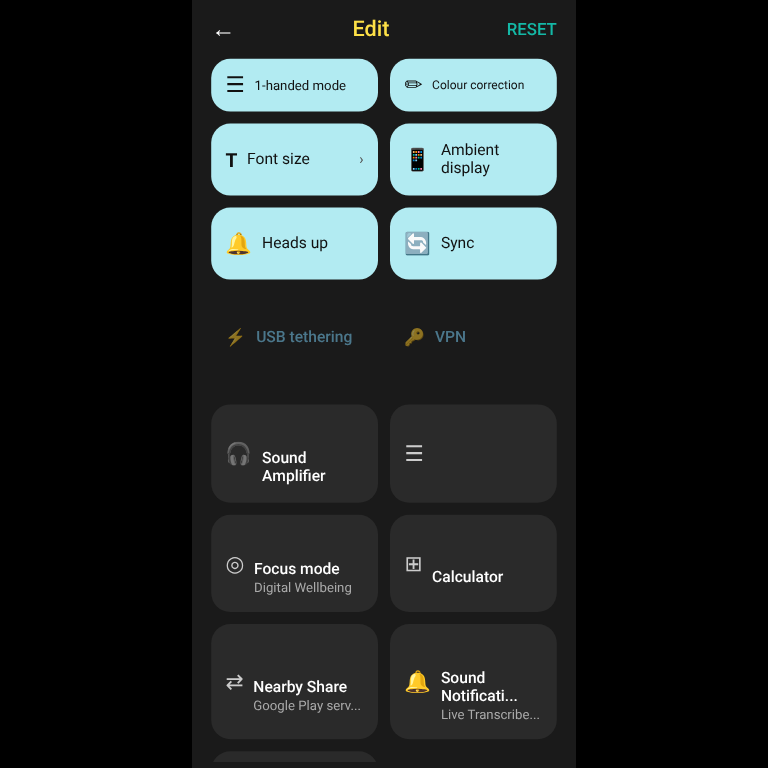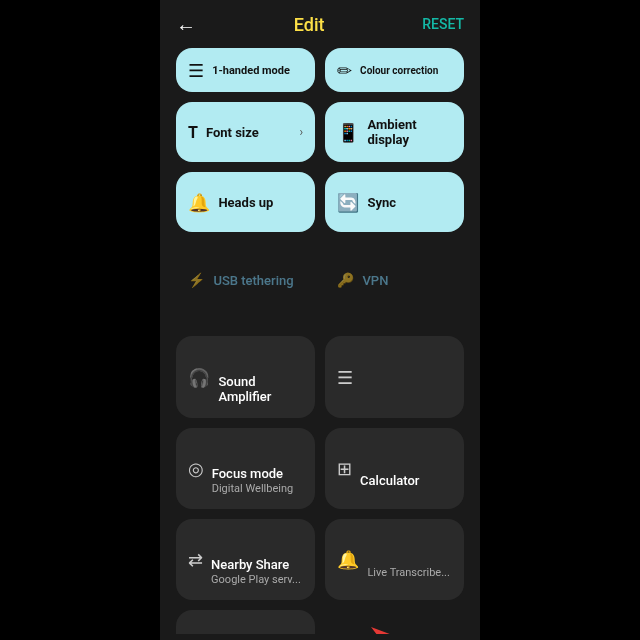--- a/index.html
+++ b/index.html
@@ -67,21 +67,21 @@
       min-height: 60px;
     }
     .tile-active {
       background: #b2ebf2;
     }
     .tile-inactive {
       background: #2a2a2a;
     }
     .tile-label {
       font-size: 13px;
-      font-weight: 700;
+      font-weight: 400;
       color: #111;
     }
     .tile-label-dark {
       font-size: 13px;
       font-weight: 500;
       color: #fff;
     }
     .tile-sublabel {
       font-size: 11px;
       color: #aaa;
@@ -235,20 +235,21 @@
       <div class="tile tile-inactive">
         <span style="font-size:18px; color:#ccc;">⇄</span>
         <div class="tile-text-block">
           <span class="tile-label-dark">Nearby Share</span>
           <span class="tile-sublabel">Google Play serv...</span>
         </div>
       </div>
       <div class="tile tile-inactive">
         <span style="font-size:18px; color:#ccc;">🔔</span>
         <div class="tile-text-block">
+          <span class="tile-label-dark">Sound Notificati...</span>
           <span class="tile-sublabel">Live Transcribe...</span>
         </div>
       </div>
     </div>
 
     <div class="row" style="position:relative;">
       <div class="tile tile-inactive" style="max-width: calc(50% - 5px); flex: 0 0 calc(50% - 5px);">
         <span style="font-size:18px; color:#ccc;">◉</span>
         <div class="tile-text-block">
           <span class="tile-label-dark">ChatGPT</span>

